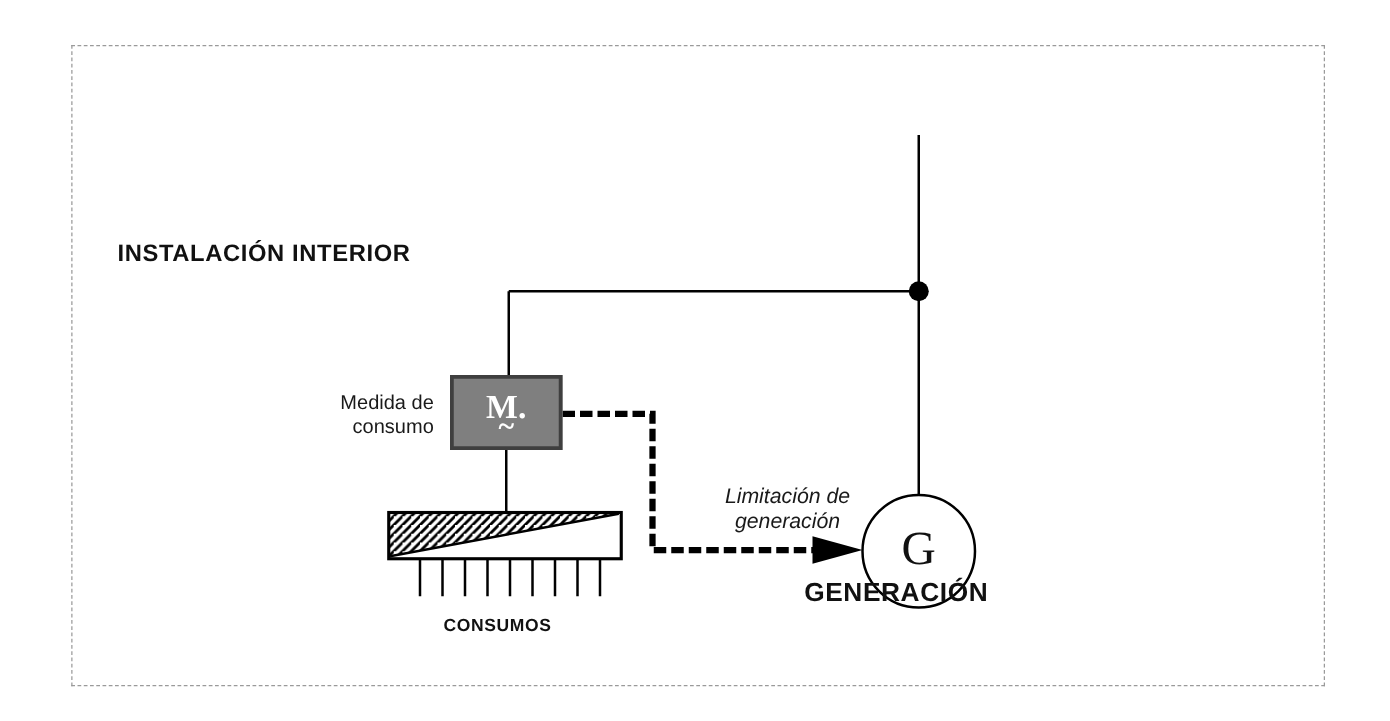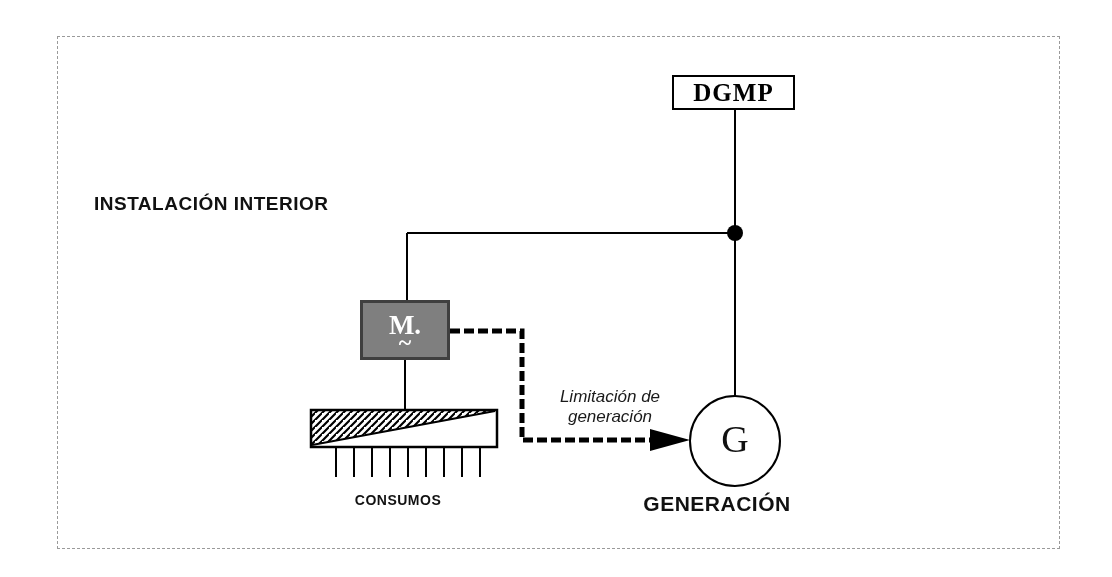--- a/index.html
+++ b/index.html
@@ -90,21 +90,21 @@
     left: 253px;
     top: 313px;
     width: 94px;
     text-align: right;
     font-size: 16px;
     line-height: 19px;
     color: #1a1a1a;
   }
   .limit-caption {
     position: absolute;
-    left: 540px;
+    left: 560px;
     top: 387px;
     width: 140px;
     text-align: center;
     font-style: italic;
     font-size: 17px;
     line-height: 20px;
     color: #1a1a1a;
   }
   .gen-label {
     position: absolute;
@@ -123,21 +123,21 @@
     width: 200px;
     text-align: center;
     font-size: 14px;
     font-weight: bold;
     color: #111111;
     letter-spacing: 0.5px;
   }
   .generacion-caption {
     position: absolute;
     left: 617px;
-    top: 492px;
+    top: 463px;
     width: 200px;
     text-align: center;
     font-size: 21px;
     font-weight: bold;
     color: #111111;
     letter-spacing: 0.5px;
   }
 </style>
 </head>
 <body>
@@ -178,31 +178,29 @@
       <line x1="462" y1="448" x2="462" y2="477"></line>
       <line x1="480" y1="448" x2="480" y2="477"></line>
     </g>
 
     <path d="M 450 331 H 522 V 440 H 652" fill="none" stroke="#000000" stroke-width="5" stroke-dasharray="10 4"></path>
     <polygon points="650,429 690,440 650,451" fill="#000000"></polygon>
 
     <circle cx="735" cy="441" r="45" fill="#ffffff" stroke="#000000" stroke-width="2"></circle>
   </svg>
 
-  <div class="dgmp-box">
-    <span class="dgmp-label">DGMP</span>
-  </div>
 
   <div class="diagram-title">INSTALACIÓN INTERIOR</div>
 
   <div class="meter-box">
     <div class="meter-m">M.</div>
     <div class="meter-tilde">~</div>
   </div>
 
+  <div class="meter-caption">Medida de consumo</div>
 
   <div class="limit-caption">Limitación de generación</div>
 
   <div class="gen-label">G</div>
 
   <div class="consumos-caption">CONSUMOS</div>
 
   <div class="generacion-caption">GENERACIÓN</div>
 
 </div>

